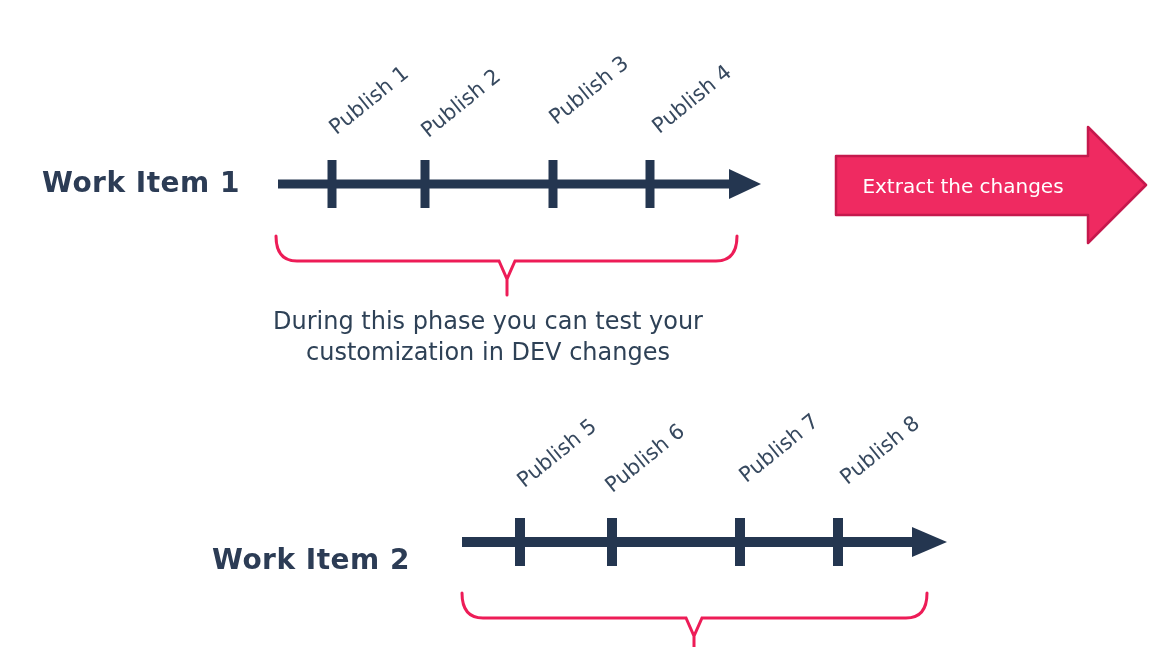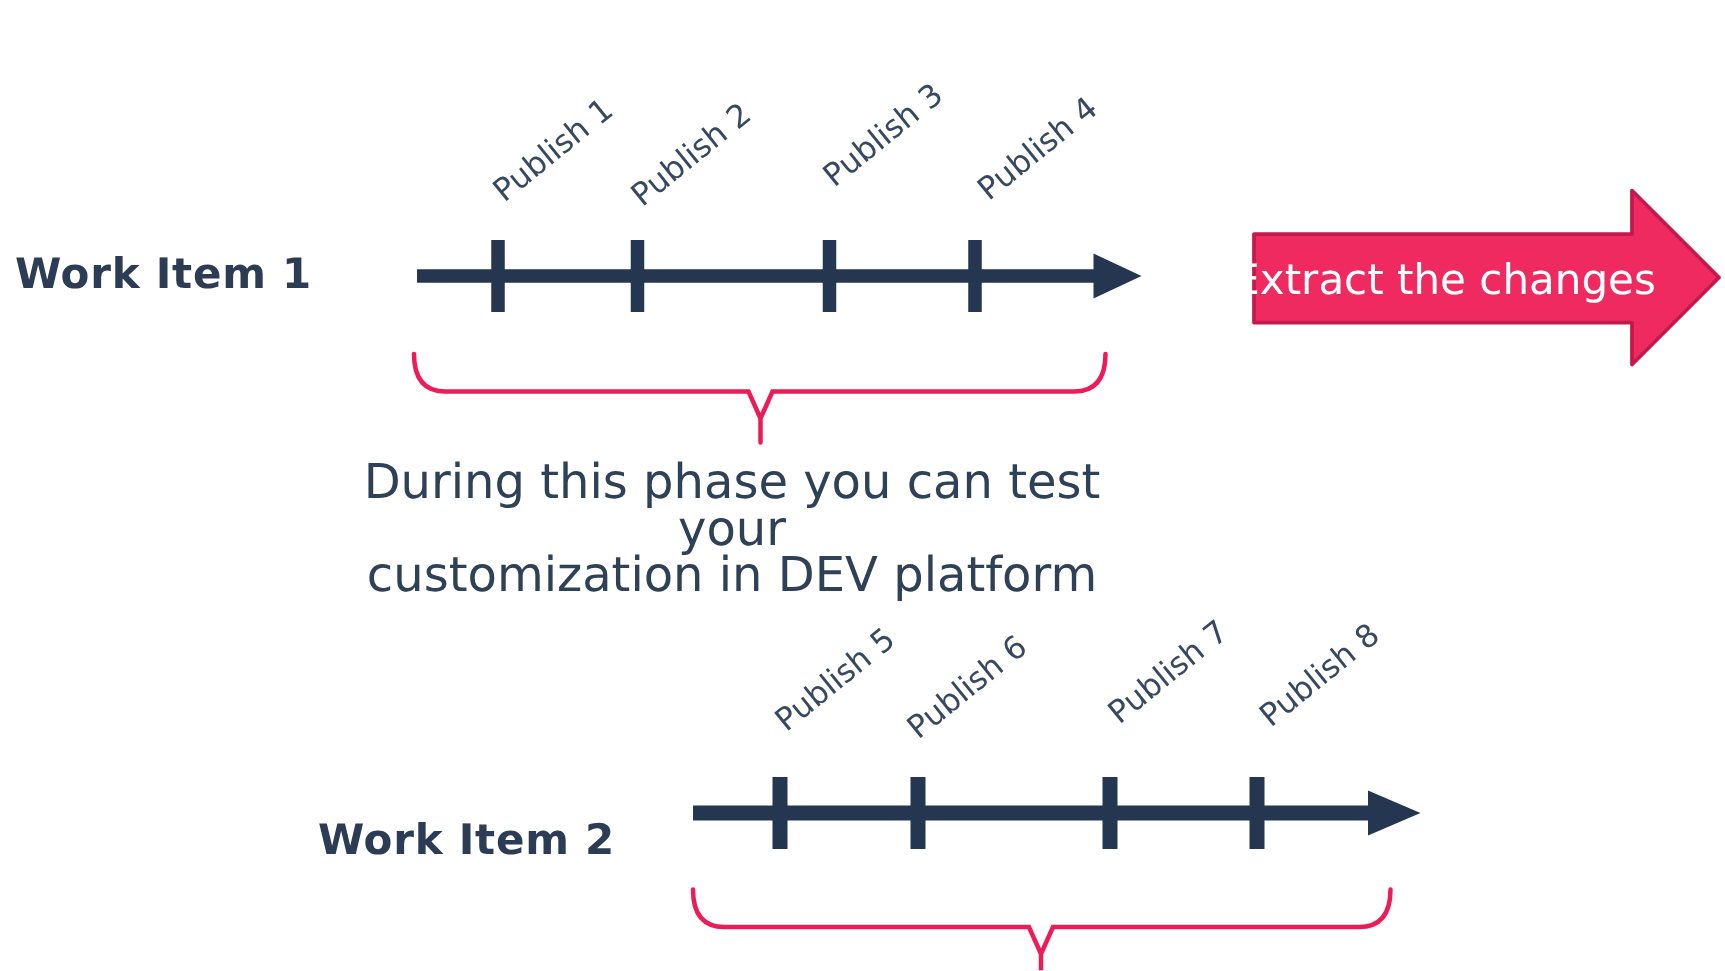--- a/index.html
+++ b/index.html
@@ -21,21 +21,21 @@
     width: 1150px; height: 647px;
   }
   .work-item-label {
     position: absolute;
     font-size: 28px;
     font-weight: bold;
     color: #2c3c55;
     white-space: nowrap;
     letter-spacing: 0.5px;
   }
-  .work-item-1 { left: 10px;  top: 166px; }
+  .work-item-1 { left: 42px;  top: 166px; }
   .work-item-2 { left: 212px; top: 543px; }
   .publish-label {
     position: absolute;
     font-size: 21px;
     color: #37495f;
     white-space: nowrap;
     transform: rotate(-39deg);
     transform-origin: left bottom;
     height: 26px;
     line-height: 26px;
@@ -49,30 +49,30 @@
   .p7 { left: 750px; top: 462px; }
   .p8 { left: 851px; top: 464px; }
   .extract-arrow-label {
     position: absolute;
     left: 836px; top: 156px;
     width: 254px; height: 60px;
     display: flex;
     align-items: center;
     justify-content: center;
     color: #ffffff;
-    font-size: 28px;
+    font-size: 20px;
     white-space: nowrap;
   }
   .phase-note {
     position: absolute;
     left: 238px; top: 306px;
     width: 500px;
     text-align: center;
     color: #2e4156;
-    font-size: 32px;
+    font-size: 24px;
     line-height: 31px;
   }
 </style>
 </head>
 <body>
 
 <div class="canvas">
 
   <svg class="shapes-layer" viewBox="0 0 1150 647" xmlns="http://www.w3.org/2000/svg">
 
@@ -111,16 +111,16 @@
 
   <div class="publish-label p5">Publish 5</div>
   <div class="publish-label p6">Publish 6</div>
   <div class="publish-label p7">Publish 7</div>
   <div class="publish-label p8">Publish 8</div>
 
   <div class="extract-arrow-label">Extract the changes</div>
 
   <div class="phase-note">
     <div>During this phase you can test your</div>
-    <div>customization in DEV platform</div>
+    <div>customization in DEV changes</div>
   </div>
 
 </div>
 
 </body></html>

